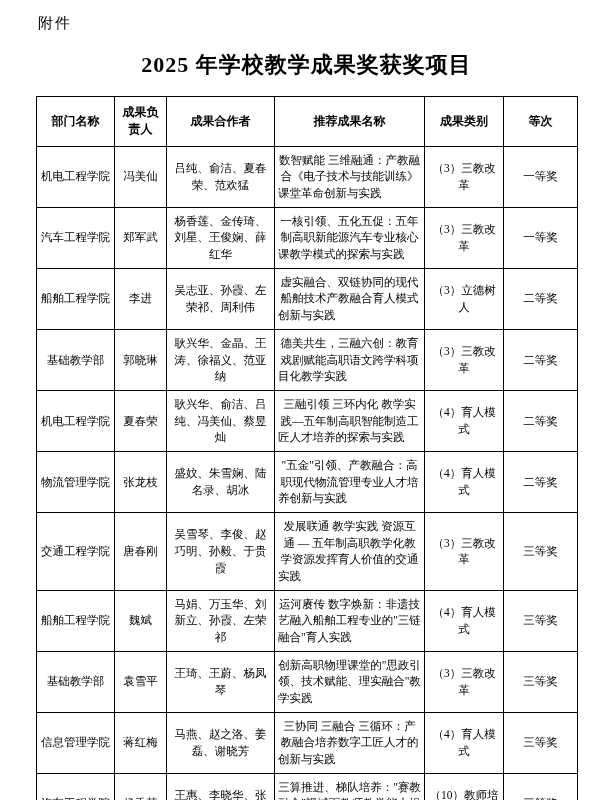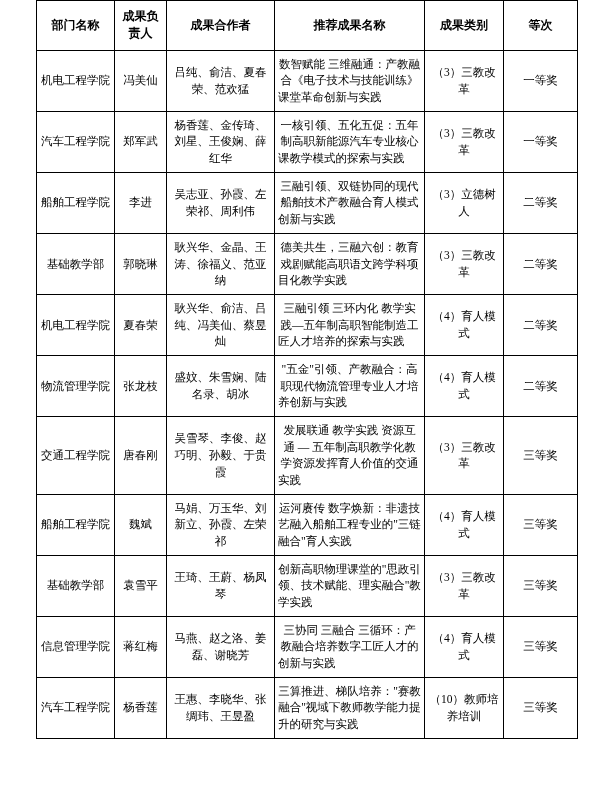--- a/index.html
+++ b/index.html
@@ -90,21 +90,23 @@
   col.c-members { width: 108px; }
   col.c-project { width: 150px; }
   col.c-category { width: 79px; }
   col.c-level { width: 74px; }
 </style>
 </head>
 <body>
 
 <div class="page">
 
-
+  <div class="attach-label">附件</div>
+
+  <div class="doc-title">2025 年学校教学成果奖获奖项目</div>
 
   <table class="award-table">
     <colgroup>
       <col class="c-dept">
       <col class="c-leader">
       <col class="c-members">
       <col class="c-project">
       <col class="c-category">
       <col class="c-level">
     </colgroup>
@@ -132,21 +134,21 @@
         <td class="cell-leader">郑军武</td>
         <td class="cell-members">杨香莲、金传琦、刘星、王俊娴、薛红华</td>
         <td class="cell-project">一核引领、五化五促：五年制高职新能源汽车专业核心课教学模式的探索与实践</td>
         <td class="cell-category">（3）三教改革</td>
         <td class="cell-level">一等奖</td>
       </tr>
       <tr>
         <td class="cell-name">船舶工程学院</td>
         <td class="cell-leader">李进</td>
         <td class="cell-members">吴志亚、孙霞、左荣祁、周利伟</td>
-        <td class="cell-project">三融引领、双链协同的现代船舶技术产教融合育人模式创新与实践</td>
+        <td class="cell-project">虚实融合、双链协同的现代船舶技术产教融合育人模式创新与实践</td>
         <td class="cell-category">（3）立德树人</td>
         <td class="cell-level">二等奖</td>
       </tr>
       <tr>
         <td class="cell-name">基础教学部</td>
         <td class="cell-leader">郭晓琳</td>
         <td class="cell-members">耿兴华、金晶、王涛、徐福义、范亚纳</td>
         <td class="cell-project">德美共生，三融六创：教育戏剧赋能高职语文跨学科项目化教学实践</td>
         <td class="cell-category">（3）三教改革</td>
         <td class="cell-level">二等奖</td>

